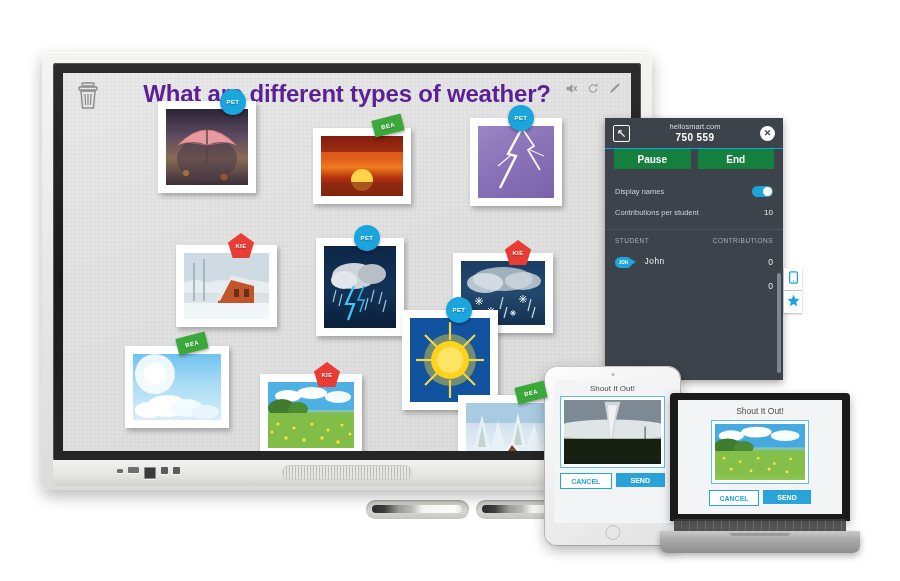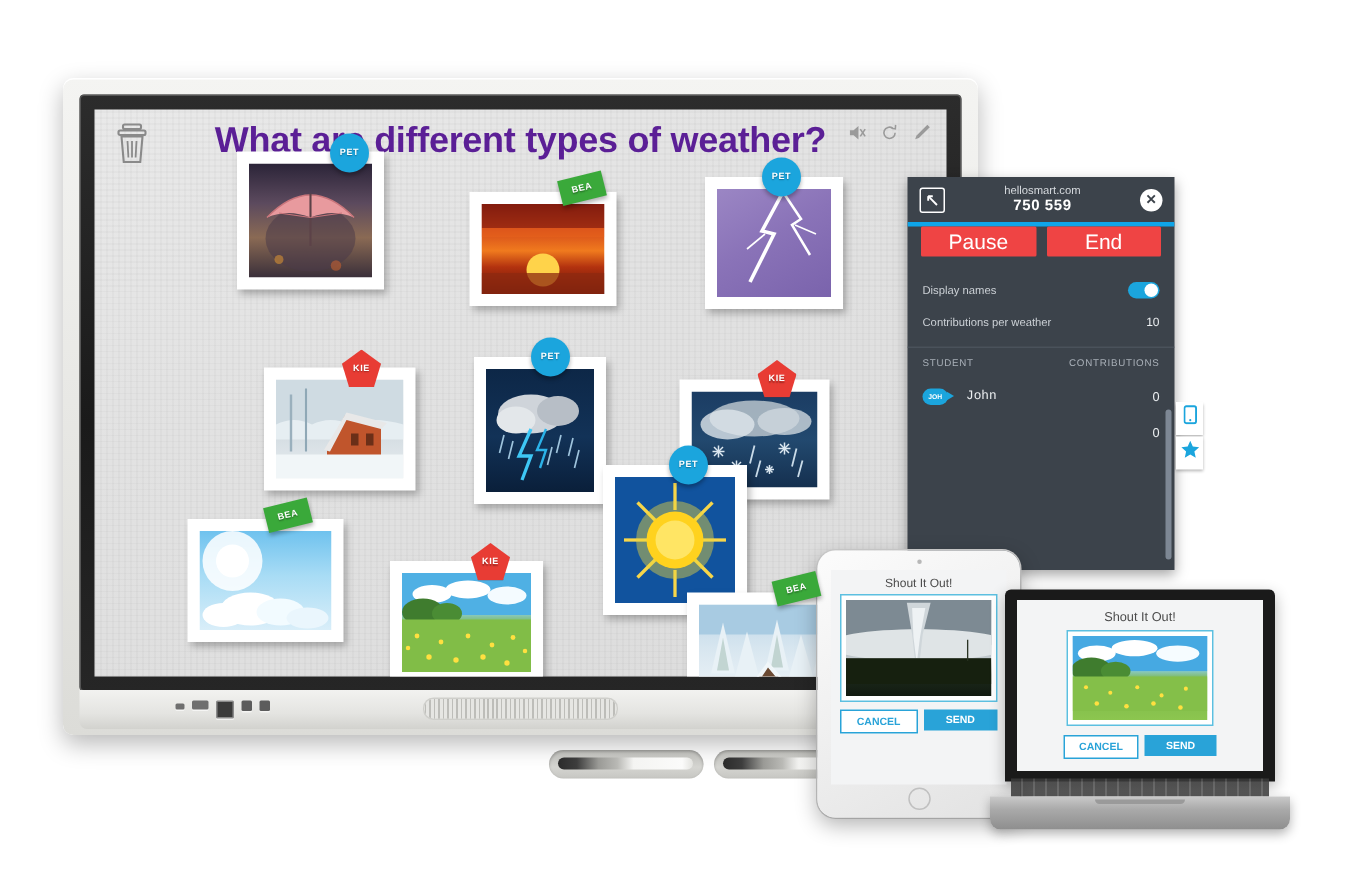--- a/index.html
+++ b/index.html
@@ -63,31 +63,31 @@
   .tag.rect{width:30px;height:17px;background:#3aa93a;transform:rotate(-14deg);
     box-shadow:0 2px 3px rgba(0,0,0,.3);}
   .tag.penta{width:26px;height:25px;background:#e83c34;
     clip-path:polygon(50% 0%,100% 38%,82% 100%,18% 100%,0% 38%);
     box-shadow:0 2px 3px rgba(0,0,0,.3);}
 
   
   .act-panel{position:absolute;left:605px;top:118px;width:178px;height:262px;
     background:#3c434b;box-shadow:0 3px 8px rgba(0,0,0,.35);overflow:hidden;}
   .act-head{height:30px;display:flex;align-items:center;justify-content:space-between;
-    padding:0 8px;border-bottom:3px solid #0ea5e9;}
+    padding:0 8px;border-bottom:1px solid #0ea5e9;}
   .expand-box{width:15px;height:15px;border:1.6px solid #fff;border-radius:2px;
     display:flex;align-items:center;justify-content:center;flex:0 0 auto;}
   .head-text{text-align:center;flex:1;line-height:1.12;}
   .head-text .url{font-size:7.5px;color:#d7dbdf;}
   .head-text .code{font-size:10px;color:#ffffff;font-weight:bold;letter-spacing:.4px;}
   .close-x{width:15px;height:15px;border-radius:50%;background:#ffffff;color:#3c434b;
     font-size:9px;font-weight:bold;display:flex;align-items:center;justify-content:center;flex:0 0 auto;}
   .act-status{text-align:center;color:#fff;font-size:11.5px;font-weight:bold;padding:13px 0 11px;}
   .act-btns{display:flex;gap:7px;padding:0 9px 12px;}
-  .act-btn{flex:1;height:20px;background:#ef4444;color:#ffffff;font-size:14px;font-weight:normal;
+  .act-btn{flex:1;height:20px;background:#15803d;color:#ffffff;font-size:10px;font-weight:bold;
     display:flex;align-items:center;justify-content:center;border-radius:1px;}
   .act-row{display:flex;align-items:center;justify-content:space-between;padding:0 10px;height:21px;}
   .act-row .lbl{font-size:7.5px;color:#ccd1d6;}
   .act-row .val{font-size:8px;color:#eceff1;margin-left:24px;}
   .toggle{width:21px;height:11px;border-radius:6px;background:#1ba5dd;position:relative;}
   .toggle .knob{position:absolute;right:1px;top:1px;width:9px;height:9px;border-radius:50%;background:#fff;}
   .act-div{height:1px;background:#4a525b;margin:6px 0 0;}
   .col-head{display:flex;justify-content:space-between;padding:7px 10px 6px;}
   .col-head span{font-size:6.5px;color:#a9b0b8;letter-spacing:.5px;}
   .stu-row{display:flex;align-items:center;padding:0 10px;height:24px;}
@@ -459,21 +459,21 @@
     </div>
 
     <div class="act-row">
       <span class="lbl">Display names</span>
       <span class="toggle">
           <span class="knob"></span>
         </span>
     </div>
 
     <div class="act-row">
-      <span class="lbl">Contributions per weather</span>
+      <span class="lbl">Contributions per student</span>
       <span class="val">10</span>
     </div>
 
     <div class="act-div"></div>
 
     <div class="col-head">
       <span>STUDENT</span>
       <span>CONTRIBUTIONS</span>
     </div>
 

